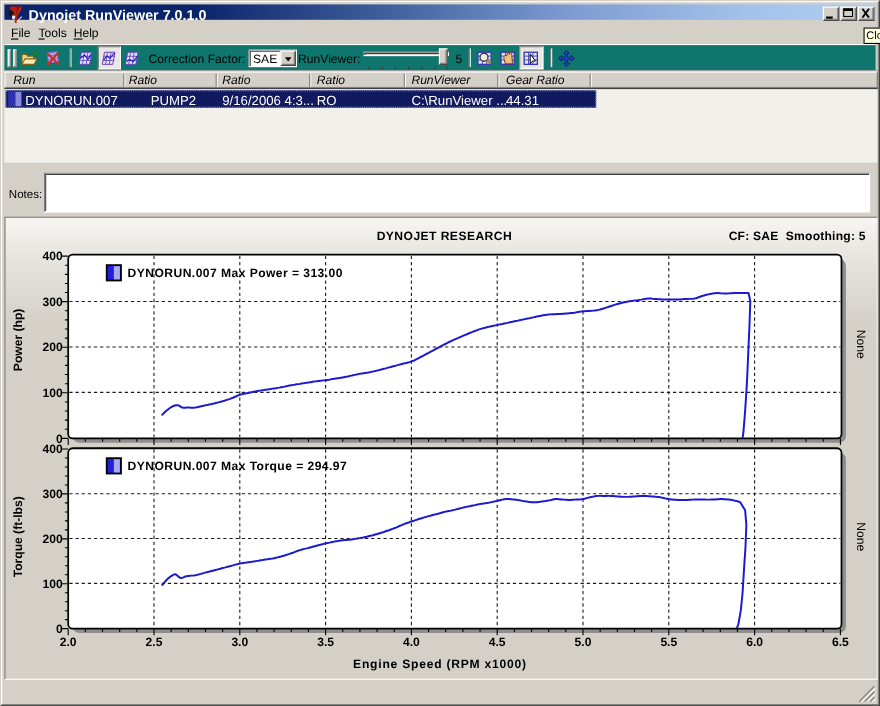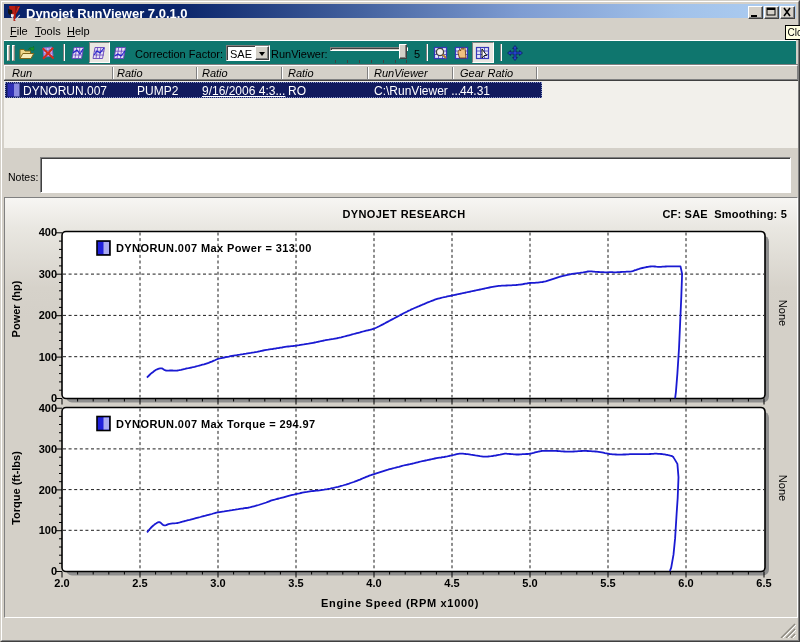--- a/index.html
+++ b/index.html
@@ -185,21 +185,21 @@
       <span class="hcell" style="left:455px;">Gear Ratio</span>
         <div class="hsep" style="left:531px;"></div>
     </div>
     <div id="lrow">
       <svg style="position:absolute;left:2px;top:1px;" width="13" height="14" viewBox="0 0 13 14">
         <rect x="0.5" y="0.5" width="6.5" height="13" fill="#2F2FB4"></rect>
         <rect x="7" y="0.5" width="5.5" height="13" fill="#8A8ADF"></rect>
       </svg>
       <span class="rcell" style="left:18px;">DYNORUN.007</span>
       <span class="rcell" style="left:116px;margin-left:16px;">PUMP2</span>
-      <span class="rcell" style="left:197px;text-decoration:underline;">9/16/2006 4:3...</span>
+      <span class="rcell" style="left:197px;">9/16/2006 4:3...</span>
       <span class="rcell" style="left:283px;">RO</span>
       <span class="rcell" style="left:369px;">C:\RunViewer ...</span>
       <span class="rcell" style="left:455px;">44.31</span>
     </div>
   </div>
   <div id="notes">
     <span id="noteslbl">Notes:</span>
     <div id="notesbox"></div>
   </div>
   <div id="chartpanel">

